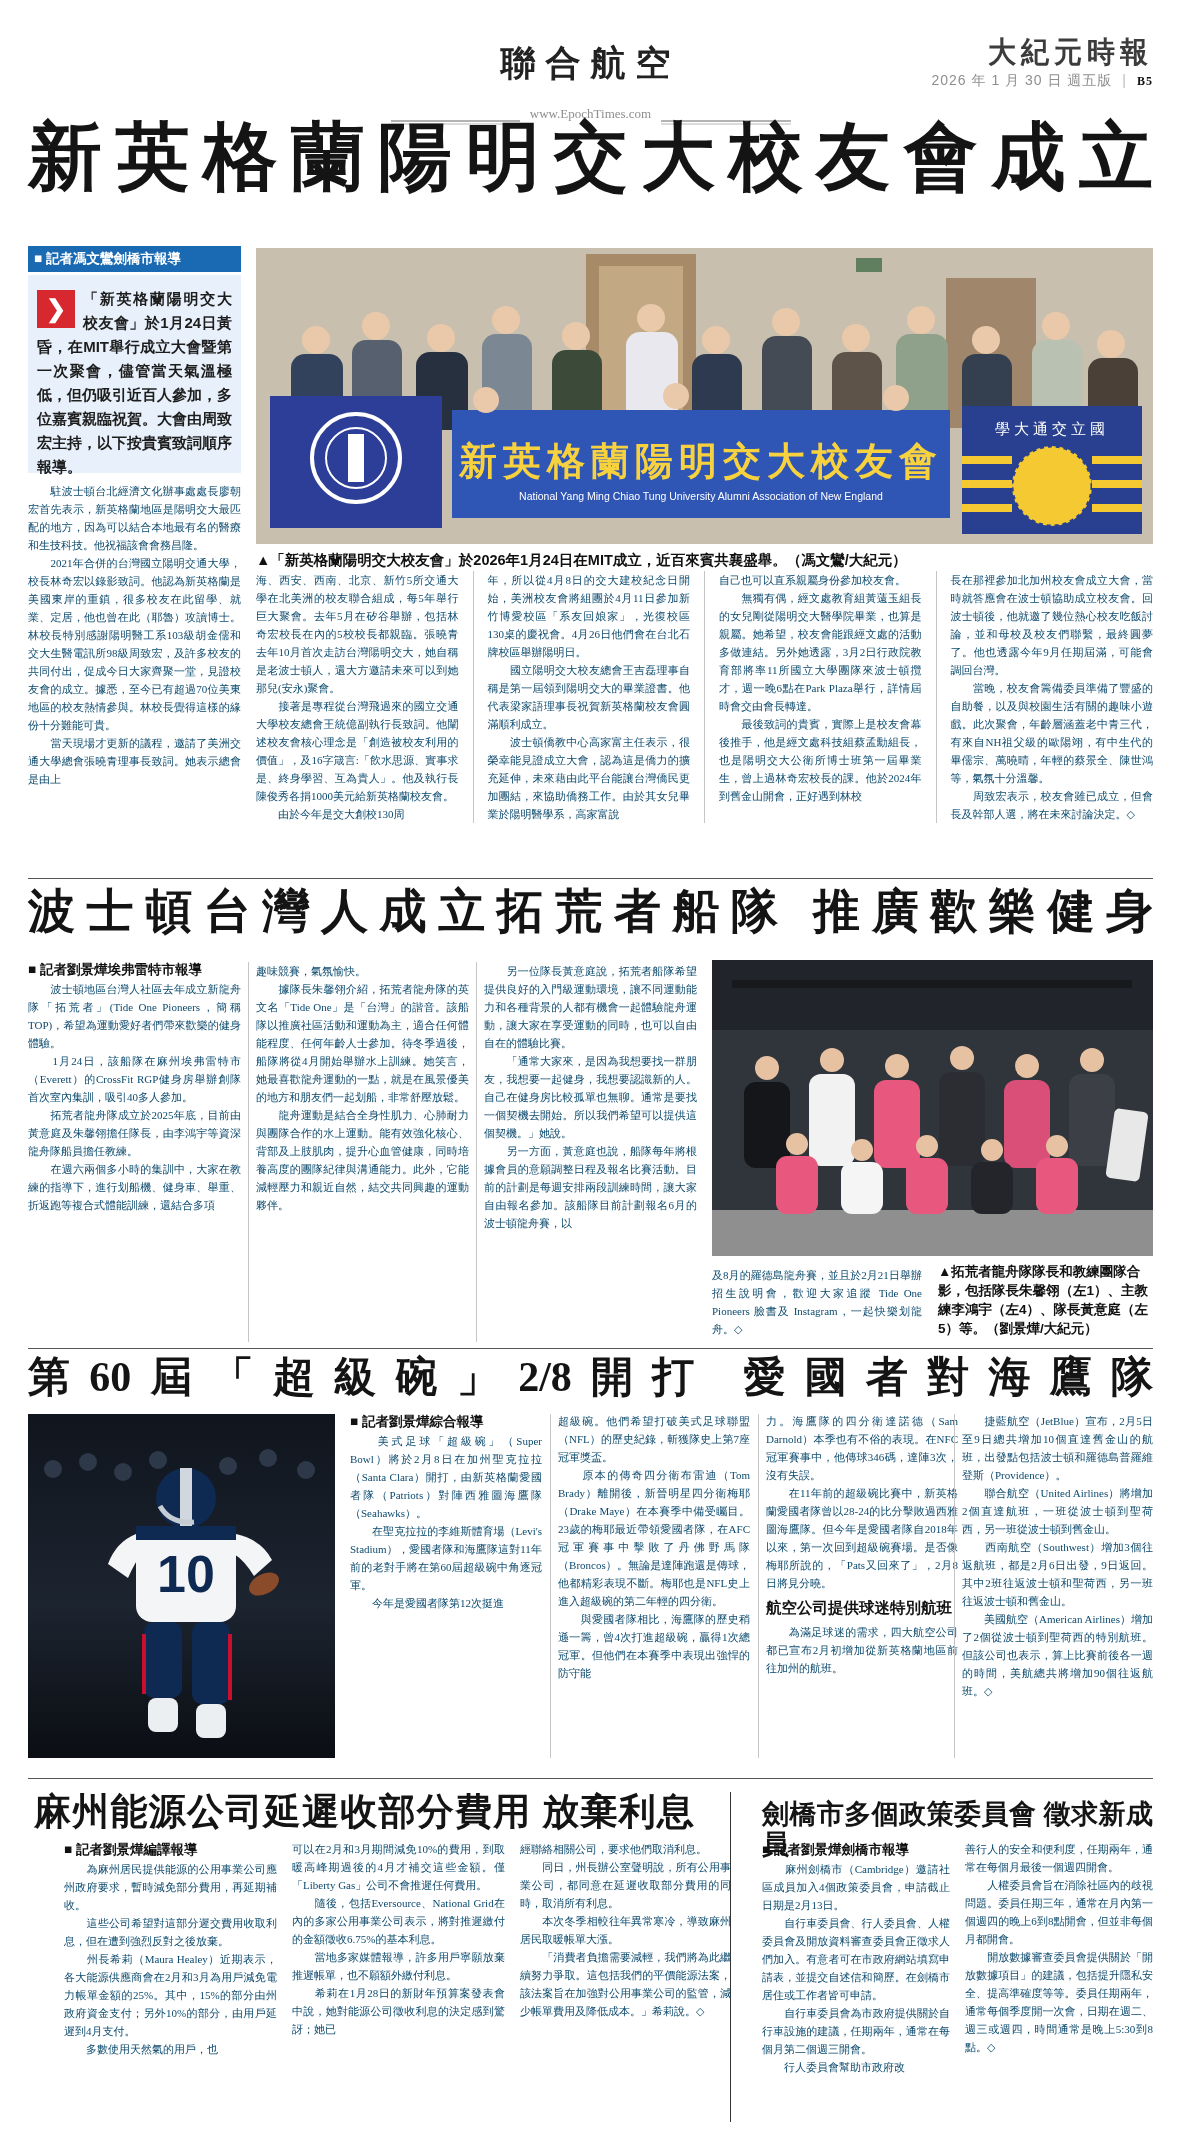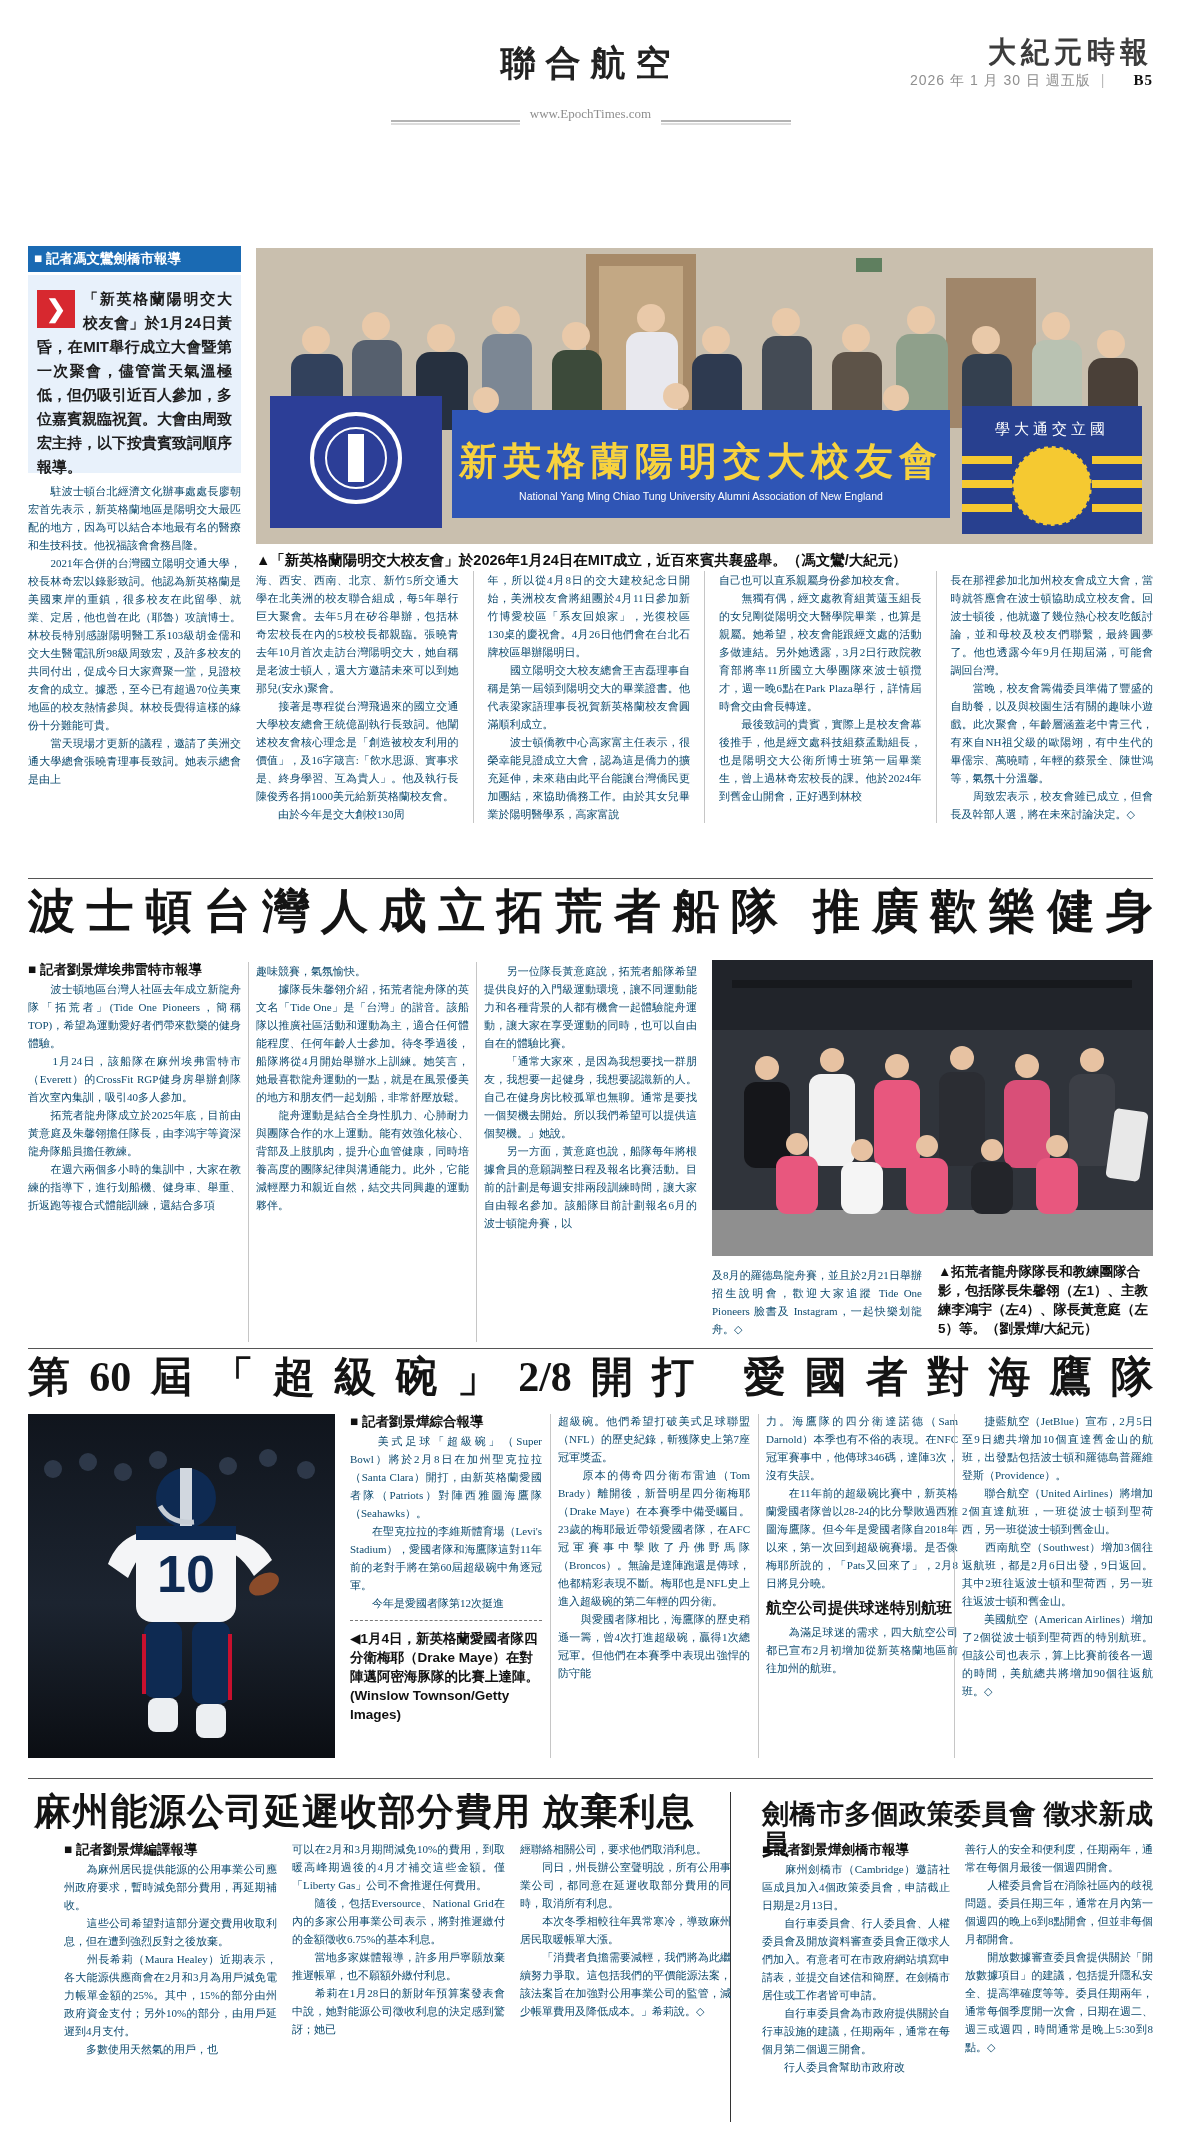--- a/index.html
+++ b/index.html
@@ -10,21 +10,21 @@
   .mast-title{position:absolute;left:0;right:0;top:12px;text-align:center;
       font-family:"Liberation Sans","DejaVu Sans",sans-serif;font-size:35px;font-weight:600;letter-spacing:10px;color:#222;}
   .mast-sub{position:absolute;left:50%;top:78px;transform:translateX(-50%);width:400px;display:flex;align-items:flex-end;gap:10px;}
   .mast-sub .rule{flex:1;height:2px;background:#b3b3b3;box-shadow:0 3px 0 #dcdcdc;}
   .mast-sub .url{font-size:13px;color:#8e8e8e;white-space:nowrap;}
   .mast-logo{position:absolute;right:0;top:6px;text-align:right;font-weight:900;font-size:28px;letter-spacing:5px;color:#3c3c3c;
       transform:scaleY(1.05);}
   .mast-date{position:absolute;right:0;top:44px;font-family:"Liberation Sans","DejaVu Sans",sans-serif;
       font-size:14px;color:#8f8f8f;letter-spacing:1px;}
   .mast-date .sep{margin:0 10px;color:#bbb;}
-  .mast-date b{color:#111;font-family:"Liberation Serif",serif;font-size:15px;margin-left:18px;}
+  .mast-date b{color:#111;font-family:"Liberation Serif",serif;font-size:12px;}
   
   .headline-main{position:absolute;left:28px;top:118px;width:1125px;font-weight:900;font-size:74px;line-height:1.08;
       text-align:justify;text-align-last:justify;letter-spacing:0;}
   .headline-2{position:absolute;left:28px;top:886px;width:1125px;font-weight:900;font-size:47px;line-height:1.1;
       text-align:justify;text-align-last:justify;}
   .headline-3{position:absolute;left:28px;top:1354px;width:1125px;font-weight:900;font-size:42px;line-height:1.1;
       text-align:justify;text-align-last:justify;}
   .headline-4{position:absolute;left:34px;top:1792px;width:660px;font-weight:900;font-size:37px;line-height:1.1;
       text-align:justify;text-align-last:justify;}
   .headline-5{position:absolute;left:762px;top:1800px;width:391px;font-weight:900;font-size:27px;line-height:1.1;
@@ -88,20 +88,21 @@
       <div class="rule"></div>
       <div class="url">www.EpochTimes.com</div>
       <div class="rule"></div>
     </div>
     <div class="mast-logo">大紀元時報</div>
     <div class="mast-date">
       <span>2026 年 1 月 30 日 週五版</span><span class="sep">|</span><b>B5</b>
     </div>
   </div>
 
+  <div class="headline-main">新英格蘭陽明交大校友會成立</div>
 
   <div class="a1">
     <div class="a1-left">
       <div class="a1-bylinebar">■ 記者馮文鸞劍橋市報導</div>
       <div class="a1-intro">
         <div class="intro-arrow">
             <span>❯</span>
           </div>
         <span>「新英格蘭陽明交大校友會」於1月24日黃昏，在MIT舉行成立大會暨第一次聚會，儘管當天氣溫極低，但仍吸引近百人參加，多位嘉賓親臨祝賀。大會由周致宏主持，以下按貴賓致詞順序報導。</span>
       </div>
@@ -290,21 +291,20 @@
         <rect x="120" y="284" width="30" height="34" rx="8" fill="#eceff2"></rect>
         <rect x="168" y="290" width="30" height="34" rx="8" fill="#eceff2"></rect>
         <path d="M116 220 v60 M202 220 v66" stroke="#c8102e" stroke-width="4"></path>
       </g>
     </svg>
     <div class="col p1">
       <div class="byline">■ 記者劉景燁綜合報導</div>
       <div class="bodycol">　　美式足球「超級碗」（Super Bowl）將於2月8日在加州聖克拉拉（Santa Clara）開打，由新英格蘭愛國者隊（Patriots）對陣西雅圖海鷹隊（Seahawks）。
 　　在聖克拉拉的李維斯體育場（Levi's Stadium），愛國者隊和海鷹隊這對11年前的老對手將在第60屆超級碗中角逐冠軍。
 　　今年是愛國者隊第12次挺進</div>
-      <div class="caption cap3">◀1月4日，新英格蘭愛國者隊四分衛梅耶（Drake Maye）在對陣邁阿密海豚隊的比賽上達陣。(Winslow Townson/Getty Images)</div>
     </div>
     <div class="bodycol col p2">超級碗。他們希望打破美式足球聯盟（NFL）的歷史紀錄，斬獲隊史上第7座冠軍獎盃。
 　　原本的傳奇四分衛布雷迪（Tom Brady）離開後，新晉明星四分衛梅耶（Drake Maye）在本賽季中備受矚目。23歲的梅耶最近帶領愛國者隊，在AFC冠軍賽事中擊敗了丹佛野馬隊（Broncos）。無論是達陣跑還是傳球，他都精彩表現不斷。梅耶也是NFL史上進入超級碗的第二年輕的四分衛。
 　　與愛國者隊相比，海鷹隊的歷史稍遜一籌，曾4次打進超級碗，贏得1次總冠軍。但他們在本賽季中表現出強悍的防守能</div>
     <div class="col p3">
       <div class="bodycol">力。海鷹隊的四分衛達諾德（Sam Darnold）本季也有不俗的表現。在NFC冠軍賽事中，他傳球346碼，達陣3次，沒有失誤。
 　　在11年前的超級碗比賽中，新英格蘭愛國者隊曾以28-24的比分擊敗過西雅圖海鷹隊。但今年是愛國者隊自2018年以來，第一次回到超級碗賽場。是否像梅耶所說的，「Pats又回來了」，2月8日將見分曉。</div>
       <div class="subhead">航空公司提供球迷特別航班</div>
       <div class="bodycol">　　為滿足球迷的需求，四大航空公司都已宣布2月初增加從新英格蘭地區前往加州的航班。</div>
     </div>

